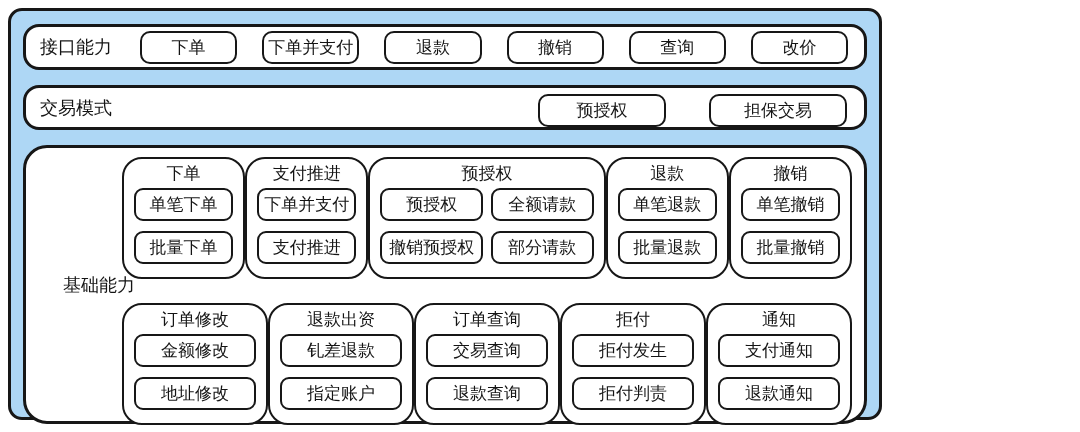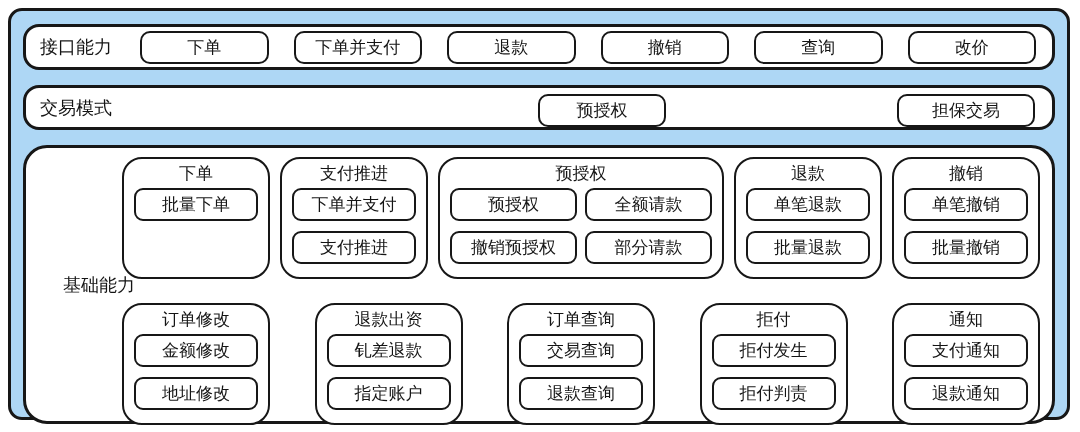--- a/index.html
+++ b/index.html
@@ -2,21 +2,21 @@
 <html><head>
 <meta charset="utf-8">
 <style>
   html,body{margin:0;padding:0;background:#ffffff;}
   #screen{
     position:relative;width:1080px;height:432px;background:#ffffff;
     font-family:"Liberation Sans","DejaVu Sans",sans-serif;color:#141414;
     overflow:hidden;
   }
   .outer{
-    position:absolute;left:8px;top:8px;width:1062px;height:412px;
+    position:absolute;left:8px;top:8px;width:874px;height:412px;
     background:#aed7f5;border:3px solid #171717;border-radius:14px;
     box-sizing:border-box;padding:13px 12px 22px 12px;
   }
   
   .rowpanel{
     position:relative;background:#ffffff;border:3px solid #171717;border-radius:16px;
     height:46px;display:flex;align-items:center;box-sizing:border-box;
     padding:0 14px;margin-bottom:15px;
   }
   .rowlabel{font-size:18px;width:88px;flex:none;white-space:nowrap;}
@@ -89,20 +89,21 @@
       <div class="pill pos pos3">担保交易</div>
     </div>
 
     <div class="basepanel">
       <div class="baselabel">基础能力</div>
 
       <div class="grow grow-top">
         <div class="gbox gbox-std">
           <div class="gtitle">下单</div>
           <div class="gitems">
+            <div class="gitem">单笔下单</div>
             <div class="gitem">批量下单</div>
           </div>
         </div>
         <div class="gbox gbox-std">
           <div class="gtitle">支付推进</div>
           <div class="gitems">
             <div class="gitem">下单并支付</div>
             <div class="gitem">支付推进</div>
           </div>
         </div>

